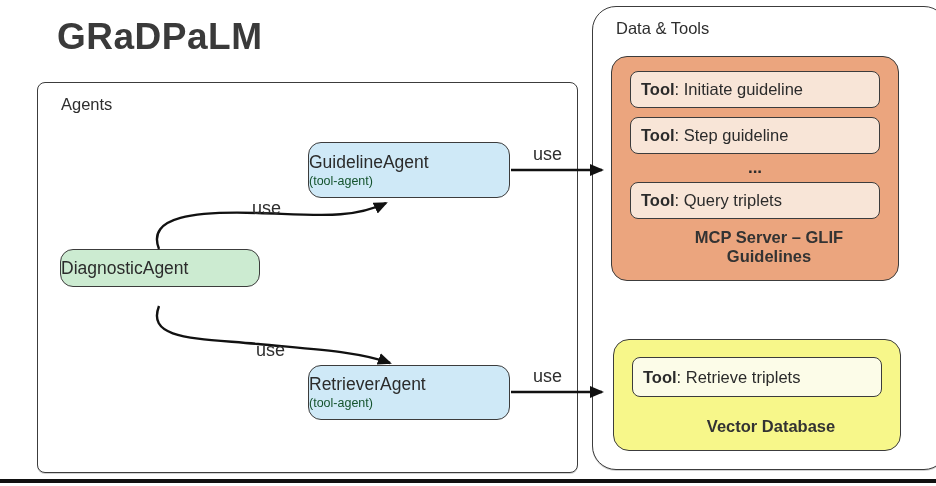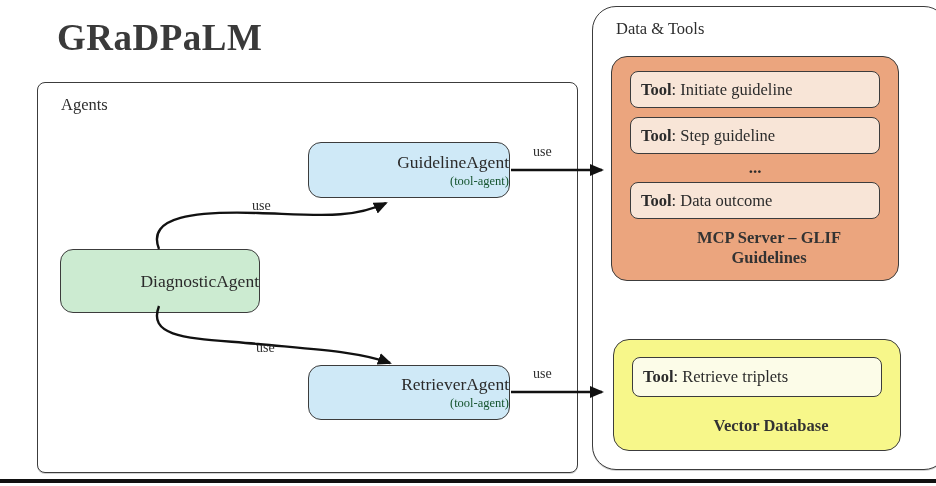--- a/index.html
+++ b/index.html
@@ -2,21 +2,21 @@
 <html><head>
 <meta charset="utf-8">
 <style>
   * { margin: 0; padding: 0; box-sizing: border-box; }
   html, body { background: #ffffff; }
   .canvas {
     position: relative;
     width: 936px;
     height: 486px;
     background: #ffffff;
-    font-family: Liberation Serif, serif;
+    font-family: Liberation Sans, sans-serif;
     color: #2e2e2e;
     overflow: hidden;
   }
   .title {
     position: absolute;
     left: 57px;
     top: 16px;
     font-size: 37px;
     font-weight: 600;
     letter-spacing: 0.5px;
@@ -37,38 +37,38 @@
     top: 12px;
     font-size: 16.5px;
     color: #2e2e2e;
   }
   .node {
     position: absolute;
     border: 1.7px solid #3c3c3c;
     border-radius: 13px;
     display: flex;
     flex-direction: column;
-    align-items: flex-end;
+    align-items: flex-start;
     justify-content: center;
     line-height: 1.15;
   }
   .node-title { font-size: 17.5px; color: #2b2b2b; }
   .node-sub   { font-size: 12.5px; color: #14532d; margin-top: 2px; }
   .node-guideline  { left: 308px; top: 142px; width: 202px; height: 56px; background: #cfe9f7; }
-  .node-diagnostic { left: 60px;  top: 249px; width: 200px; height: 64px; background: #ccebd1; }
+  .node-diagnostic { left: 60px;  top: 249px; width: 200px; height: 38px; background: #ccebd1; }
   .node-retriever  { left: 308px; top: 365px; width: 202px; height: 55px; background: #cfe9f7; }
   .edges {
     position: absolute;
     left: 0; top: 0;
     width: 936px; height: 486px;
     pointer-events: none;
   }
   .use-label {
     position: absolute;
-    font-size: 14px;
+    font-size: 18px;
     color: #2e2e2e;
     background: transparent;
   }
   .use-1 { left: 252px; top: 198px; }
   .use-2 { left: 533px; top: 144px; }
   .use-3 { left: 256px; top: 340px; }
   .use-4 { left: 533px; top: 366px; }
   .mcp-box {
     position: absolute;
     left: 18px; top: 49px;
@@ -151,21 +151,21 @@
         <span class="chip-bold">Tool</span>
           <span>: Initiate guideline</span>
       </div>
       <div class="chip">
         <span class="chip-bold">Tool</span>
           <span>: Step guideline</span>
       </div>
       <div class="ellipsis">...</div>
       <div class="chip">
         <span class="chip-bold">Tool</span>
-          <span>: Data outcome</span>
+          <span>: Query triplets</span>
       </div>
       <div class="box-caption">MCP Server – GLIF Guidelines</div>
     </div>
 
     <div class="vdb-box">
       <div class="chip chip-yellow">
         <span class="chip-bold">Tool</span>
           <span>: Retrieve triplets</span>
       </div>
       <div class="box-caption">Vector Database</div>

